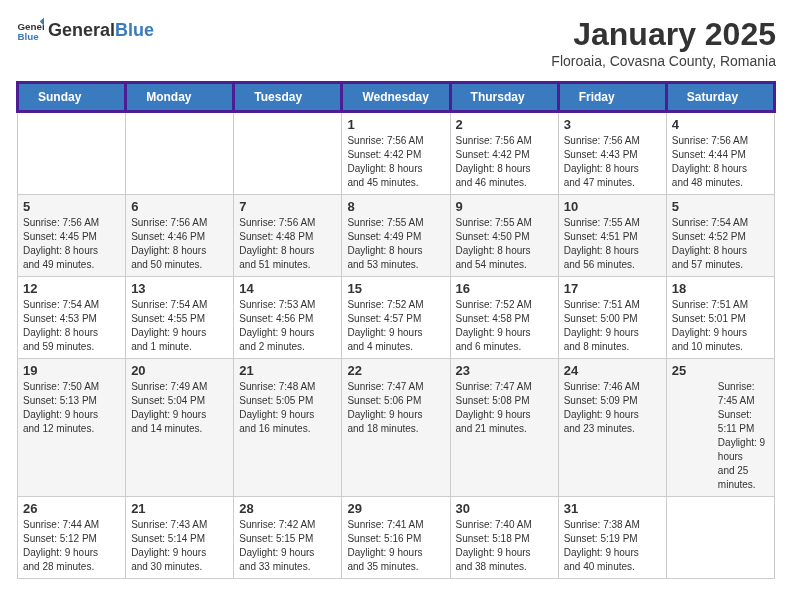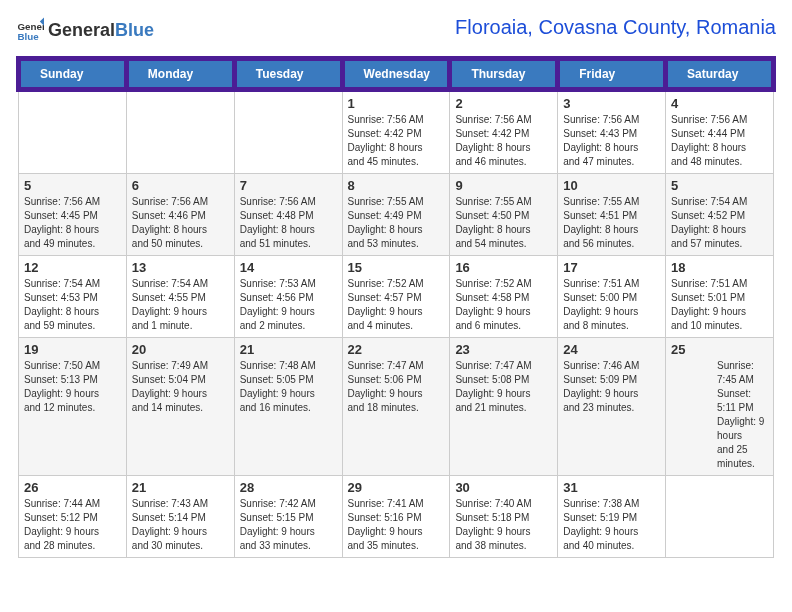--- a/index.html
+++ b/index.html
@@ -27,36 +27,36 @@
     }
     .title-area {
       text-align: right;
     }
     .month-title {
       font-size: 32px;
       font-weight: bold;
       color: #333;
     }
     .location-title {
-      font-size: 20px;
-      color: #1d4ed8;
+      font-size: 14px;
+      color: #404040;
     }
     table {
       width: 100%;
       border-collapse: collapse;
       table-layout: fixed;
     }
     thead tr th {
       background-color: #3a7abf;
       color: white;
       font-size: 12px;
       font-weight: bold;
       padding: 6px 19px;
       text-align: left;
-      border: 5px solid #4c1d95;
+      border: 3px solid #4c1d95;
     }
     tbody tr td {
       border: 1px solid #ccc;
       vertical-align: top;
       padding: 4px 5px;
       font-size: 10.5px;
       color: #333;
       height: 80px;
       background: #fff;
     }
@@ -89,20 +89,21 @@
       <polygon points="34,8 40,2 40,14" fill="#3a7abf"></polygon>
     </svg>
     <div>
       <div style="display:flex; align-items:baseline; gap:0;">
         <span style="font-size:18px; font-weight:bold; color:#333;">General</span>
           <span style="font-size:18px; font-weight:bold; color:#3a7abf;">Blue</span>
       </div>
     </div>
   </div>
   <div class="title-area">
+    <div class="month-title">January 2025</div>
     <div class="location-title">Floroaia, Covasna County, Romania</div>
   </div>
 </div>
 
 <table>
   <thead>
     <tr>
       <th>Sunday</th>
       <th>Monday</th>
       <th>Tuesday</th>

